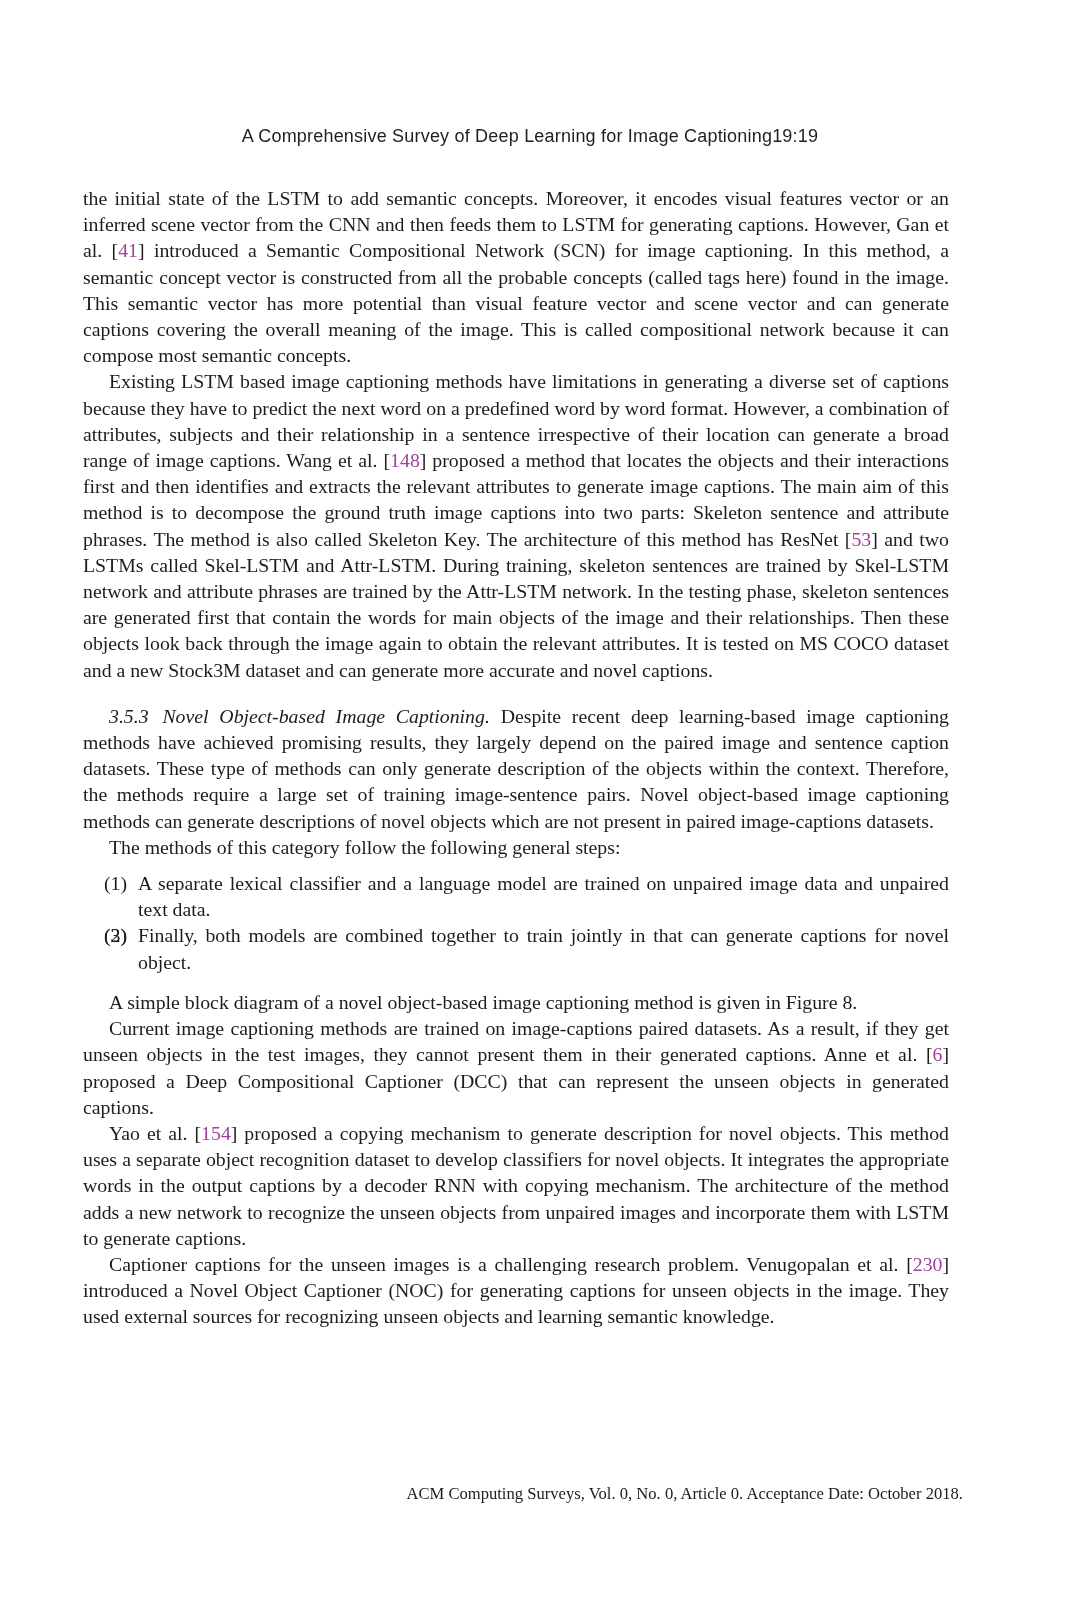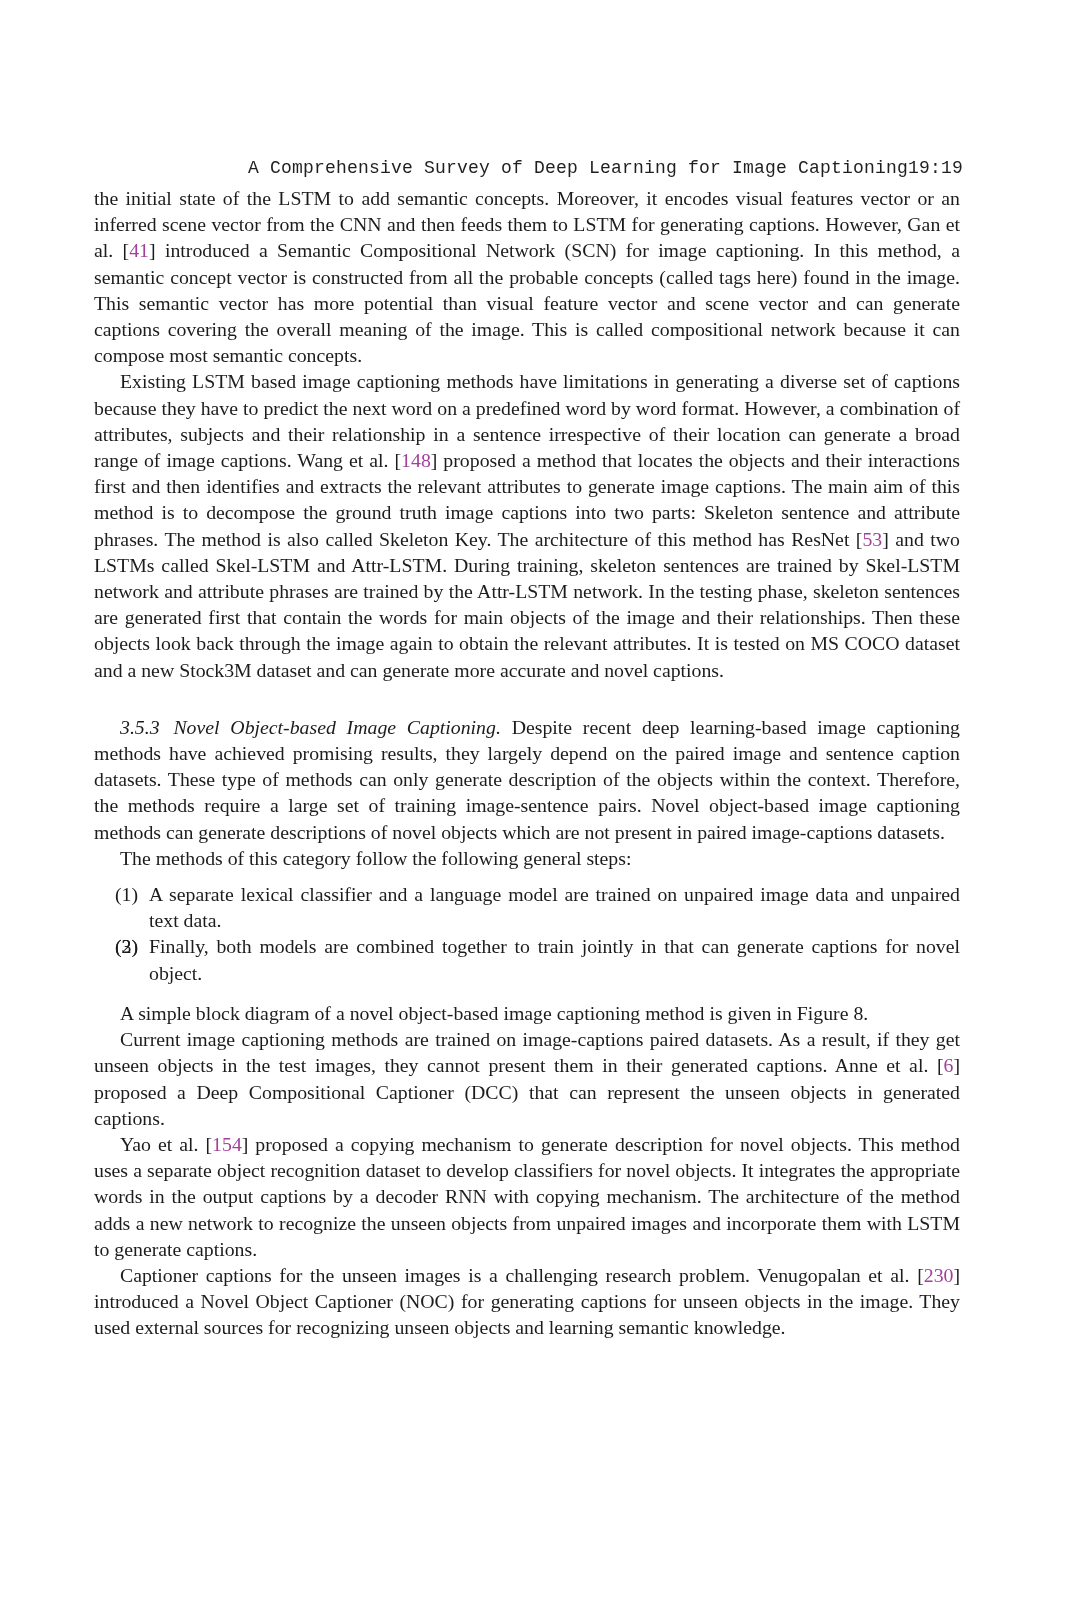--- a/index.html
+++ b/index.html
@@ -15,46 +15,45 @@
     overflow: hidden;
     font-family: "Liberation Serif", "DejaVu Serif", serif;
     color: #1c1c1c;
   }
   .running-header {
     position: absolute;
     top: 126px;
     left: 97px;
     width: 866px;
     display: flex;
-    justify-content: flex-end;
+    justify-content: center;
     align-items: baseline;
-    font-family: Liberation Mono, monospace;
+    font-family: Liberation Sans, sans-serif;
     font-size: 18px;
     letter-spacing: 0.2px;
     color: #1f1f1f;
-    margin-top: 32px;
   }
   .content {
     position: absolute;
     top: 185px;
-    left: 94px;
+    left: 83px;
     width: 866px;
     font-size: 19.8px;
     line-height: 26.2px;
     text-align: justify;
   }
   .content p.para {
     margin: 0;
     padding: 0;
   }
   .content p.indent {
     text-indent: 26px;
   }
   .content p.heading {
-    margin-top: 31px;
+    margin-top: 20px;
   }
   .it {
     font-style: italic;
   }
   .cite {
     color: var(--cite-color, #a23f9c);
     cursor: pointer;
   }
   .steps-list {
     margin: 10px 0 14px 0;
@@ -98,14 +97,15 @@
         <div class="step-item"><span class="step-label">(1)</span><span>A separate lexical classifier and a language model are trained on unpaired image data and unpaired text data.</span></div>
         <div class="step-item"><span class="step-label">(2)</span></div>
         <div class="step-item"><span class="step-label">(3)</span><span>Finally, both models are combined together to train jointly in that can generate captions for novel object.</span></div>
       </div>
       <p class="para indent"><span>A simple block diagram of a novel object-based image captioning method is given in Figure 8.</span></p>
       <p class="para indent"><span>Current image captioning methods are trained on image-captions paired datasets. As a result, if they get unseen objects in the test images, they cannot present them in their generated captions. Anne et al. [</span><span class="cite">6</span><span>] proposed a Deep Compositional Captioner (DCC) that can represent the unseen objects in generated captions.</span></p>
       <p class="para indent"><span>Yao et al. [</span><span class="cite">154</span><span>] proposed a copying mechanism to generate description for novel objects. This method uses a separate object recognition dataset to develop classifiers for novel objects. It integrates the appropriate words in the output captions by a decoder RNN with copying mechanism. The architecture of the method adds a new network to recognize the unseen objects from unpaired images and incorporate them with LSTM to generate captions.</span></p>
       <p class="para indent"><span>Captioner captions for the unseen images is a challenging research problem. Venugopalan et al. [</span><span class="cite">230</span><span>] introduced a Novel Object Captioner (NOC) for generating captions for unseen objects in the image. They used external sources for recognizing unseen objects and learning semantic knowledge.</span></p>
     </div>
 
+  <div class="page-footer">ACM Computing Surveys, Vol. 0, No. 0, Article 0. Acceptance Date: October 2018.</div>
 
 </div>
 
 </body></html>

